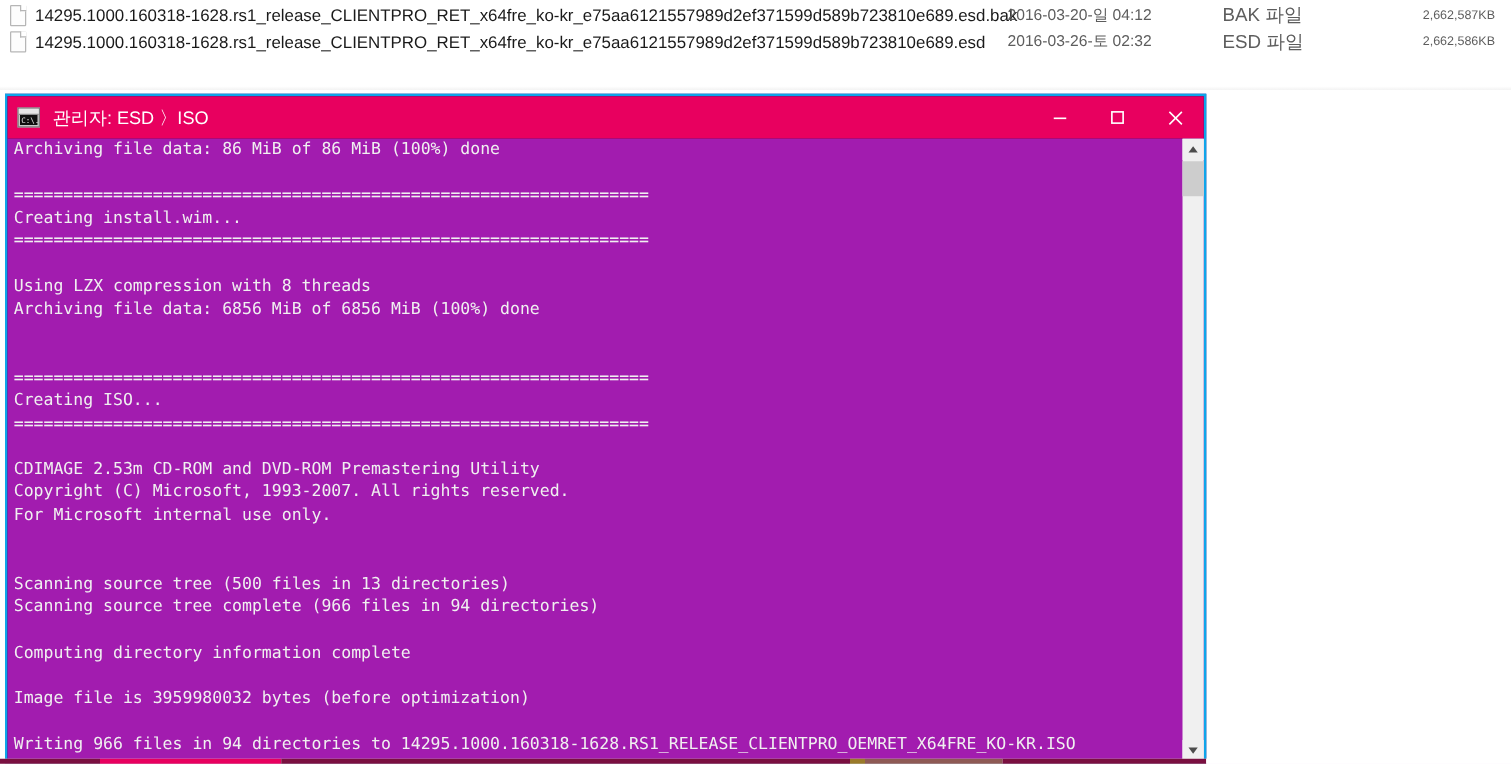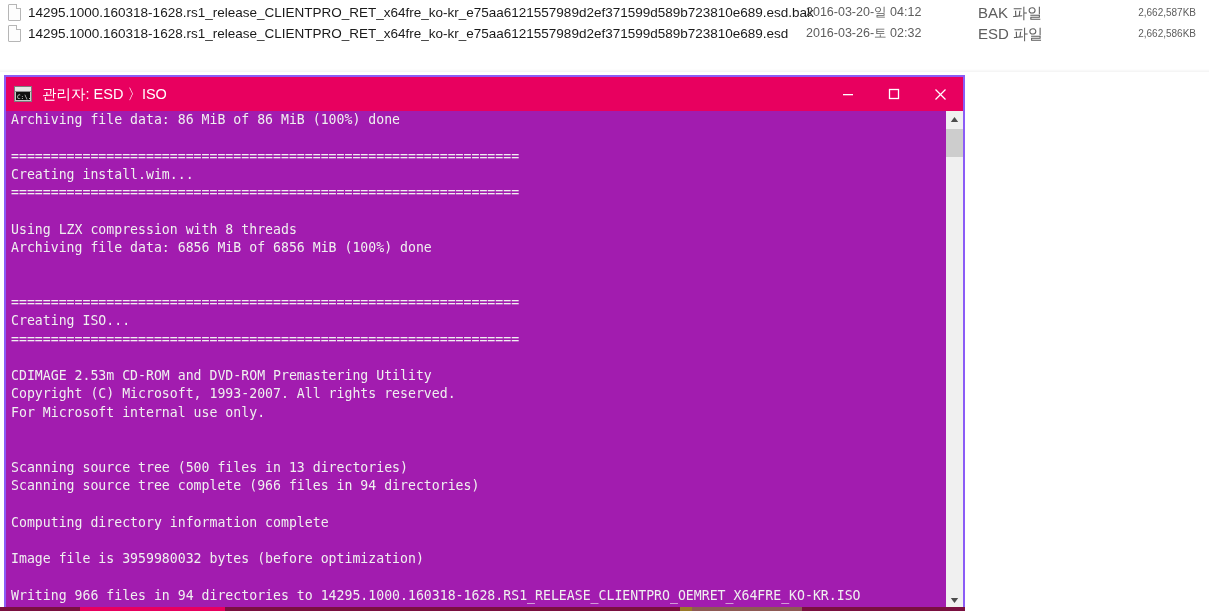--- a/index.html
+++ b/index.html
@@ -134,21 +134,21 @@
   }
 
   
   #console-window {
     position: absolute;
     left: 4px;
     top: 75px;
     width: 961px;
     height: 536px;
     box-sizing: border-box;
-    border: 2px solid #8b5cf6;
+    border: 2px solid #0ea5e9;
     background: #000080;
   }
   #console-titlebar {
     position: relative;
     height: 34px;
     background: #e8005f;
     display: flex;
     align-items: center;
   }
   #console-app-icon {

